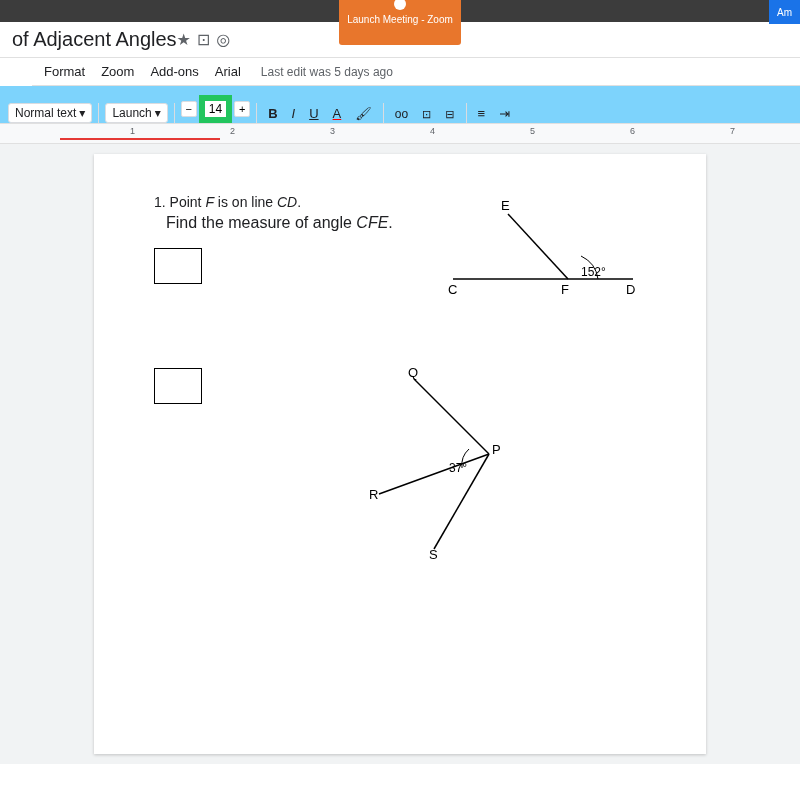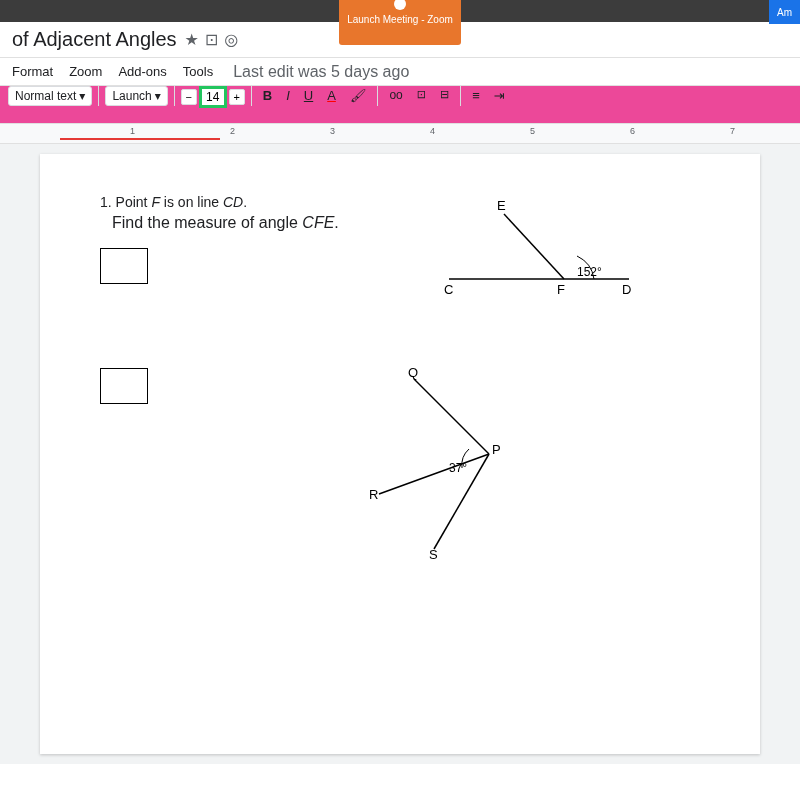--- a/index.html
+++ b/index.html
@@ -45,21 +45,20 @@
     }
 
     
     .title-bar {
       height: 36px;
       background: #fff;
       display: flex;
       align-items: center;
       padding: 0 12px;
       border-bottom: 1px solid #e0e0e0;
-      gap: 8px;
     }
     .doc-title {
       font-size: 20px;
       font-weight: 400;
       color: #202124;
     }
     .title-icons {
       display: flex;
       gap: 6px;
       align-items: center;
@@ -69,38 +68,39 @@
 
     
     .menu-bar {
       height: 28px;
       background: #fff;
       display: flex;
       align-items: center;
       padding: 0 12px;
       gap: 16px;
       border-bottom: 1px solid #e0e0e0;
+      margin-left: 32px;
     }
     .menu-item {
       font-size: 13px;
       color: #202124;
       cursor: pointer;
     }
     .last-edit {
-      font-size: 16px;
+      font-size: 12px;
       color: #5f6368;
       margin-left: 4px;
     }
 
     
     .toolbar {
       height: 38px;
-      background: #ec4899;
-      display: flex;
-      align-items: flex-start;
+      background: #7dd3fc;
+      display: flex;
+      align-items: flex-end;
       padding: 0 8px;
       gap: 4px;
       border-bottom: 1px solid #e0e0e0;
     }
     .toolbar-item {
       font-size: 12px;
       color: #202124;
       padding: 2px 6px;
       border: 1px solid #dadce0;
       border-radius: 3px;
@@ -133,21 +133,21 @@
     .font-size-btn {
       width: 16px; height: 16px;
       border: 1px solid #dadce0;
       background: #fff;
       display: flex; align-items: center; justify-content: center;
       font-size: 11px; cursor: pointer; border-radius: 2px;
     }
     .font-size-val {
       font-size: 12px;
       padding: 1px 4px;
-      border: 3px solid #22c55e;
+      border: 6px solid #22c55e;
       background: #fff;
       min-width: 28px;
       text-align: center;
     }
 
     
     .ruler {
       height: 20px;
       background: #f8f9fa;
       border-bottom: 1px solid #e0e0e0;
@@ -175,21 +175,21 @@
     .doc-body {
       background: #f1f3f4;
       flex: 1;
       display: flex;
       justify-content: center;
       padding: 10px 0;
       overflow: hidden;
     }
     .doc-page {
       background: #fff;
-      width: 720px;
+      width: 612px;
       min-height: 600px;
       box-shadow: 0 1px 3px rgba(0,0,0,0.2);
       padding: 40px 60px;
       position: relative;
     }
 
     
     .problem {
       margin-bottom: 40px;
     }
@@ -257,21 +257,21 @@
     <span style="font-size:16px; color:#5f6368; cursor:pointer;">★</span>
     <span style="font-size:16px; color:#5f6368; cursor:pointer;">⊡</span>
     <span style="font-size:16px; color:#5f6368; cursor:pointer;">◎</span>
   </div>
 </div>
 
 <div class="menu-bar">
   <span class="menu-item">Format</span>
   <span class="menu-item">Zoom</span>
   <span class="menu-item">Add-ons</span>
-  <span class="menu-item">Tools</span>
+  <span class="menu-item">Arial</span>
   <span class="last-edit">Last edit was 5 days ago</span>
 </div>
 
 <div class="toolbar">
   <div class="toolbar-item">
     <span>Normal text</span>
     <span>▾</span>
   </div>
   <div class="toolbar-sep"></div>
   <div class="toolbar-item">

